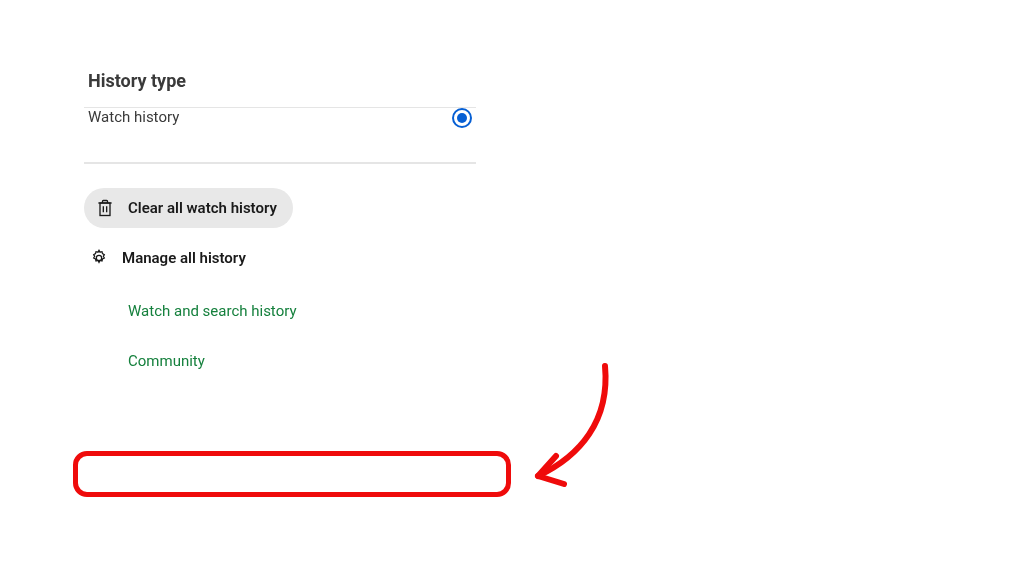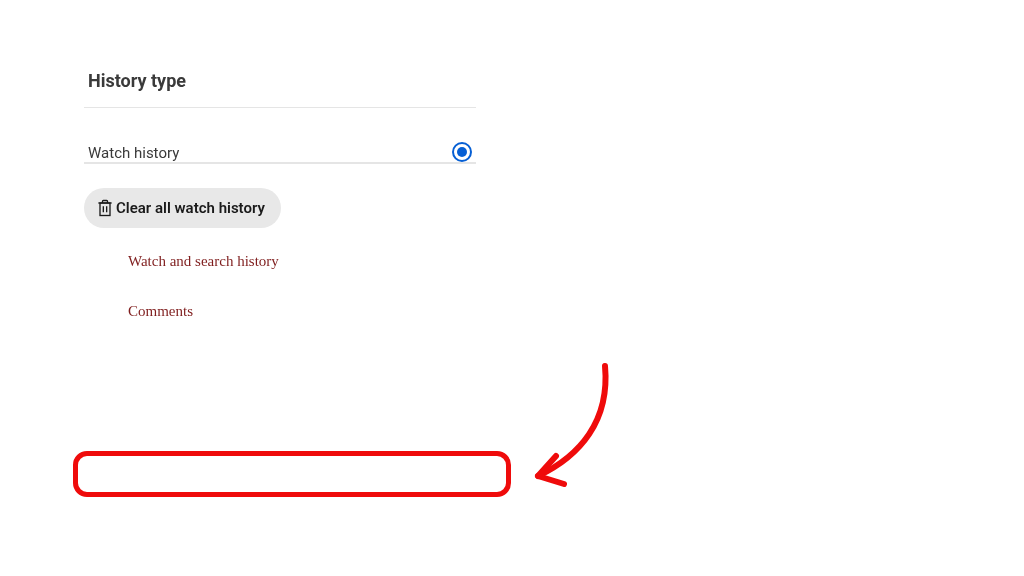--- a/index.html
+++ b/index.html
@@ -24,21 +24,21 @@
     color: #3a3a3a;
     margin: 0 0 16px 4px;
   }
   .divider {
     height: 1px;
     background: #e5e5e5;
     width: 100%;
   }
   .radio-row {
     display: flex;
-    align-items: flex-end;
+    align-items: flex-start;
     justify-content: space-between;
     height: 54px;
     padding: 0 4px 0 4px;
     gap: 28px;
   }
   .radio-label {
     font-size: 15px;
     color: #3a3a3a;
   }
   .radio-outer {
@@ -61,20 +61,21 @@
   }
   .radio-unselected {
     border: 2.5px solid #000;
   }
   .action-list {
     margin-top: 24px;
   }
   .action-item {
     display: flex;
     align-items: center;
+    gap: 12px;
     padding: 0 4px;
     height: 44px;
   }
   .action-item.pill {
     background: #e8e8e8;
     border-radius: 22px;
     height: 40px;
     padding: 0 16px 0 10px;
     width: fit-content;
     margin-bottom: 8px;
@@ -94,22 +95,21 @@
   }
   .sub-list {
     margin-top: 6px;
   }
   .sub-item {
     display: flex;
     align-items: center;
     height: 50px;
     padding-left: 44px;
     font-size: 15px;
-    color: #7f1d1d;
-    font-family: Liberation Serif, serif;
+    color: #15803d;
   }
   .highlight-box {
     position: absolute;
     left: 73px;
     top: 451px;
     width: 438px;
     height: 46px;
     border: 5px solid #ef0b0b;
     border-radius: 14px;
     box-sizing: border-box;
@@ -148,27 +148,36 @@
           <line x1="10" y1="10" x2="10" y2="17"></line>
           <line x1="14" y1="10" x2="14" y2="17"></line>
           <line x1="4" y1="6" x2="20" y2="6"></line>
           <path d="M9 6 V4 a1 1 0 0 1 1 -1 h4 a1 1 0 0 1 1 1 V6"></path>
         </svg>
       </span>
       <span class="action-label">Clear all watch history</span>
     </div>
 
 
+    <div class="action-item">
+      <span class="icon-box">
+        <svg width="20" height="20" viewBox="0 0 24 24" fill="none" stroke="#1a1a1a" stroke-width="1.5">
+          <circle cx="12" cy="12" r="3.2"></circle>
+          <path d="M12 2.8 l1.2 2.2 2.4 -0.6 0.6 2.4 2.2 1.2 -1.2 2 1.2 2 -2.2 1.2 -0.6 2.4 -2.4 -0.6 -1.2 2.2 -1.2 -2.2 -2.4 0.6 -0.6 -2.4 -2.2 -1.2 1.2 -2 -1.2 -2 2.2 -1.2 0.6 -2.4 2.4 0.6 Z"></path>
+        </svg>
+      </span>
+      <span class="action-label">Manage all history</span>
+    </div>
 
     <div class="sub-list">
       <div class="sub-item">
         <span>Watch and search history</span>
       </div>
       <div class="sub-item">
-        <span>Comments</span>
+        <span>Community</span>
       </div>
     </div>
 
   </div>
 </div>
 
 <div class="highlight-box"></div>
 
 <svg class="arrow-svg" width="120" height="150" viewBox="0 0 120 150">
   <path d="M95 10 C 100 65, 70 100, 28 120" stroke="#ef0b0b" stroke-width="6" fill="none" stroke-linecap="round"></path>

